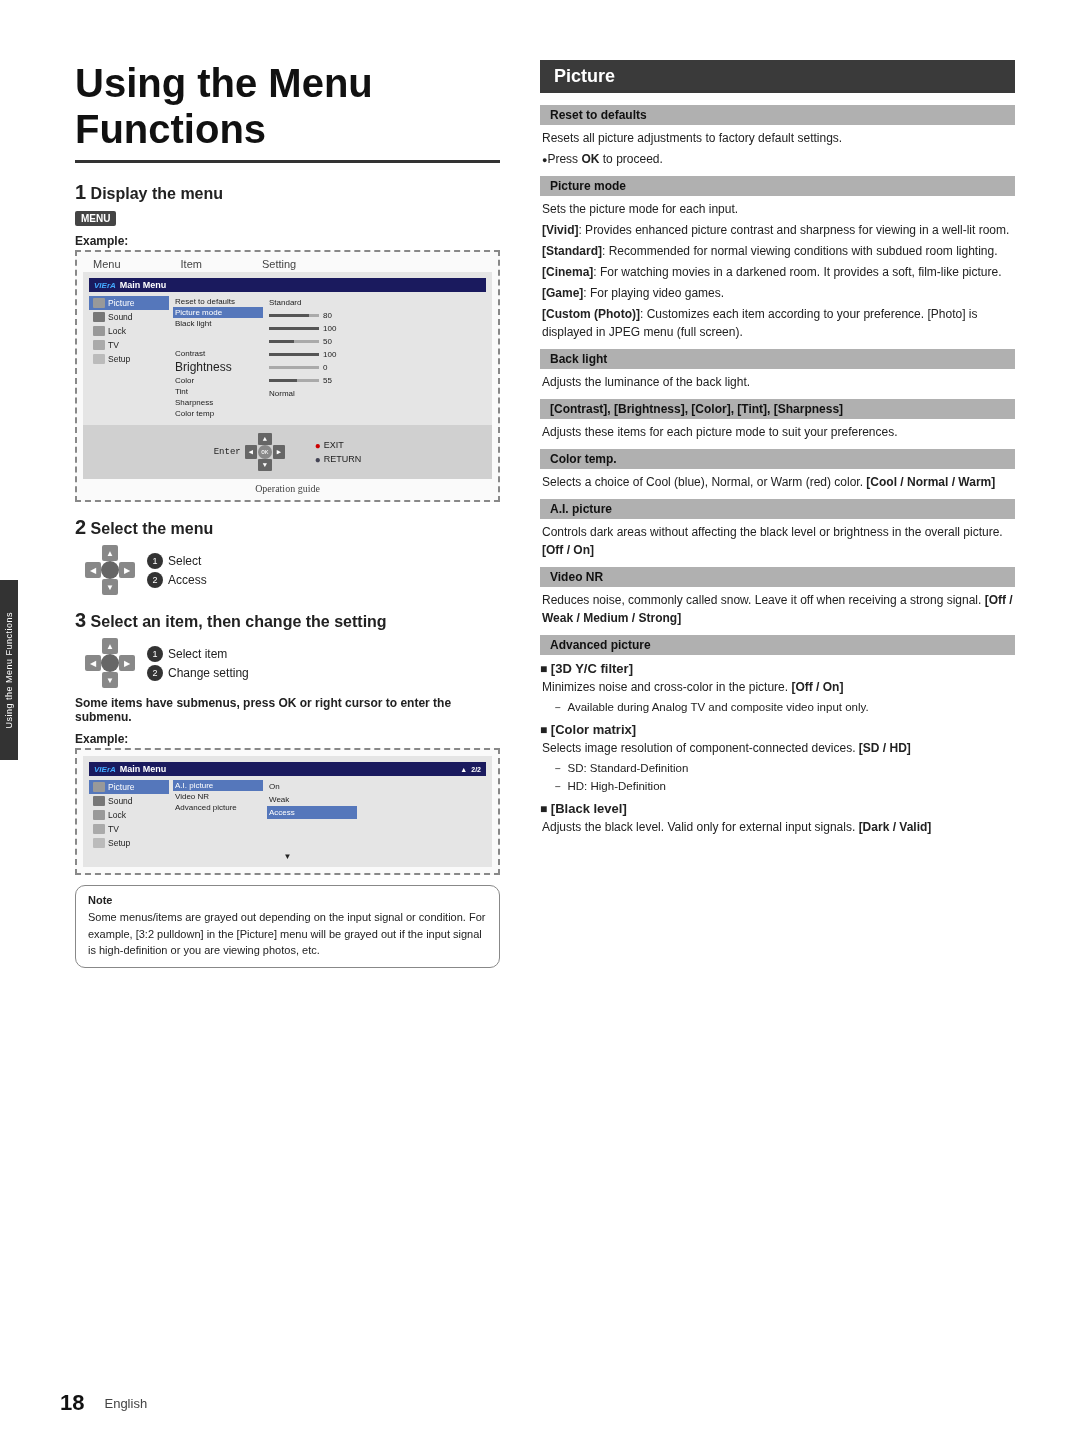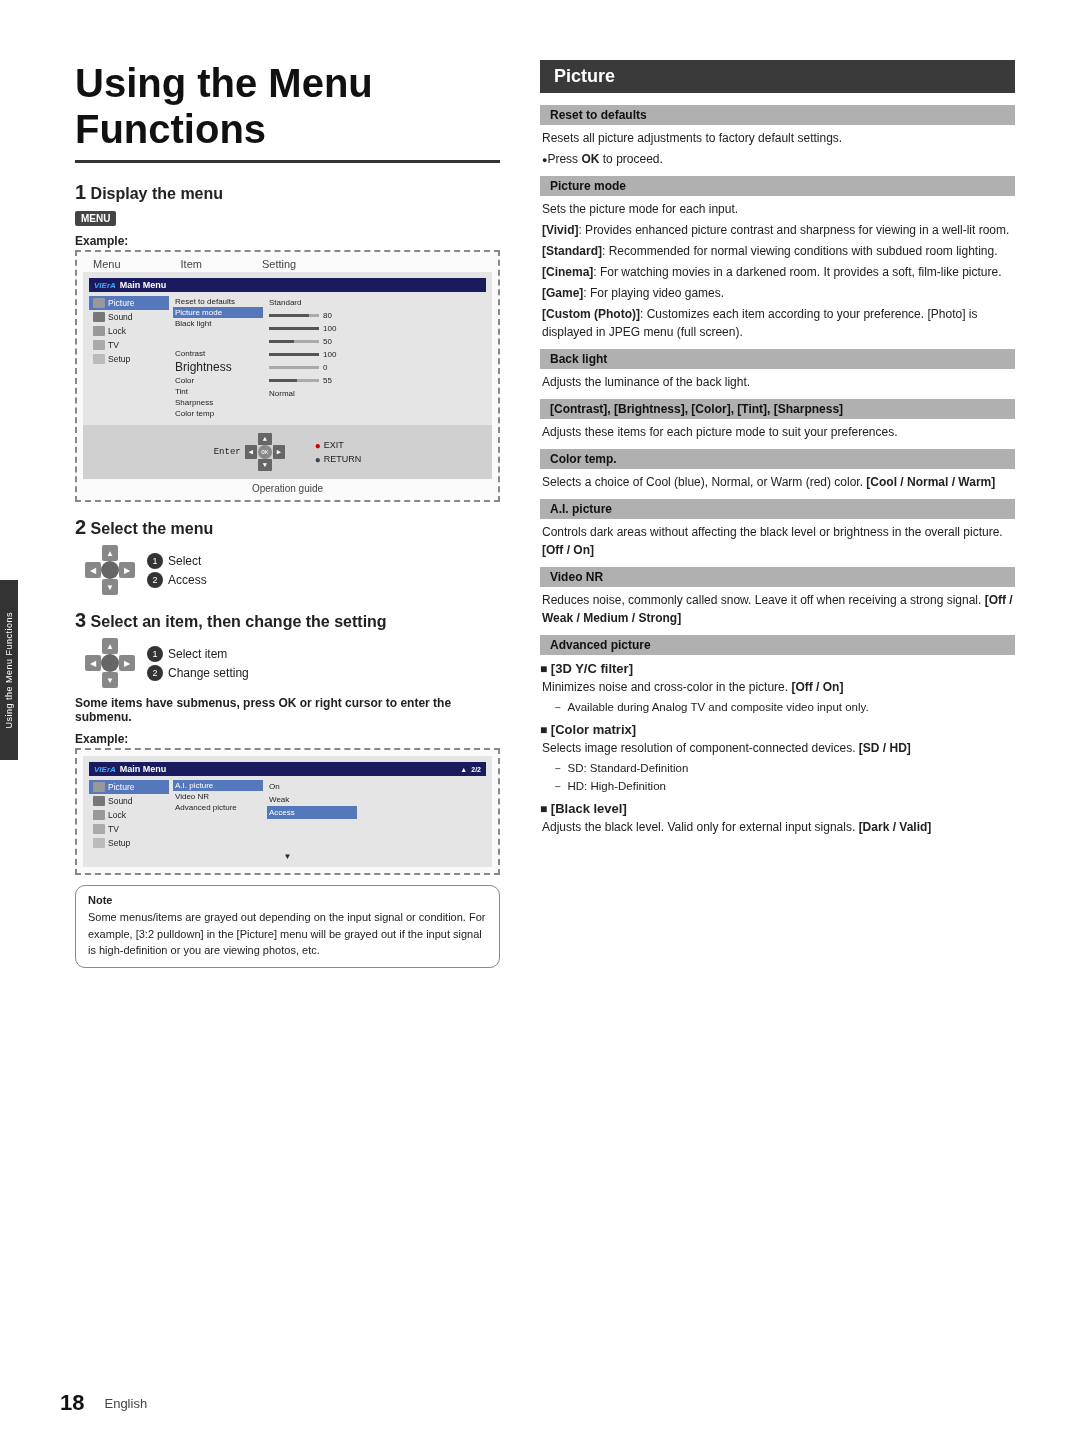--- a/index.html
+++ b/index.html
@@ -456,21 +456,21 @@
                 <span style="color:#c00; font-size:10px;">●</span>
                 <span>EXIT</span>
               </div>
               <div style="display:flex; align-items:center; gap:3px;">
                 <span style="color:#445; font-size:10px;">●</span>
                 <span>RETURN</span>
               </div>
             </div>
           </div>
         </div>
-        <div style="font-size:10px; text-align:center; color:#444; margin-top:3px;">Operation guide</div>
+        <div style="font-size:10px; text-align:center; color:#444; margin-top:3px;font-family:Liberation Serif, serif;">Operation guide</div>
       </div>
     </div>
 
     <div style="margin-top:10px;">
       <div class="step-heading">
         <span style="font-size:20px; font-weight:bold;">2</span>
         <span>Select the menu</span>
       </div>
       <div style="display:flex; gap:12px; align-items:center; margin: 6px 0 8px 10px;">
 

